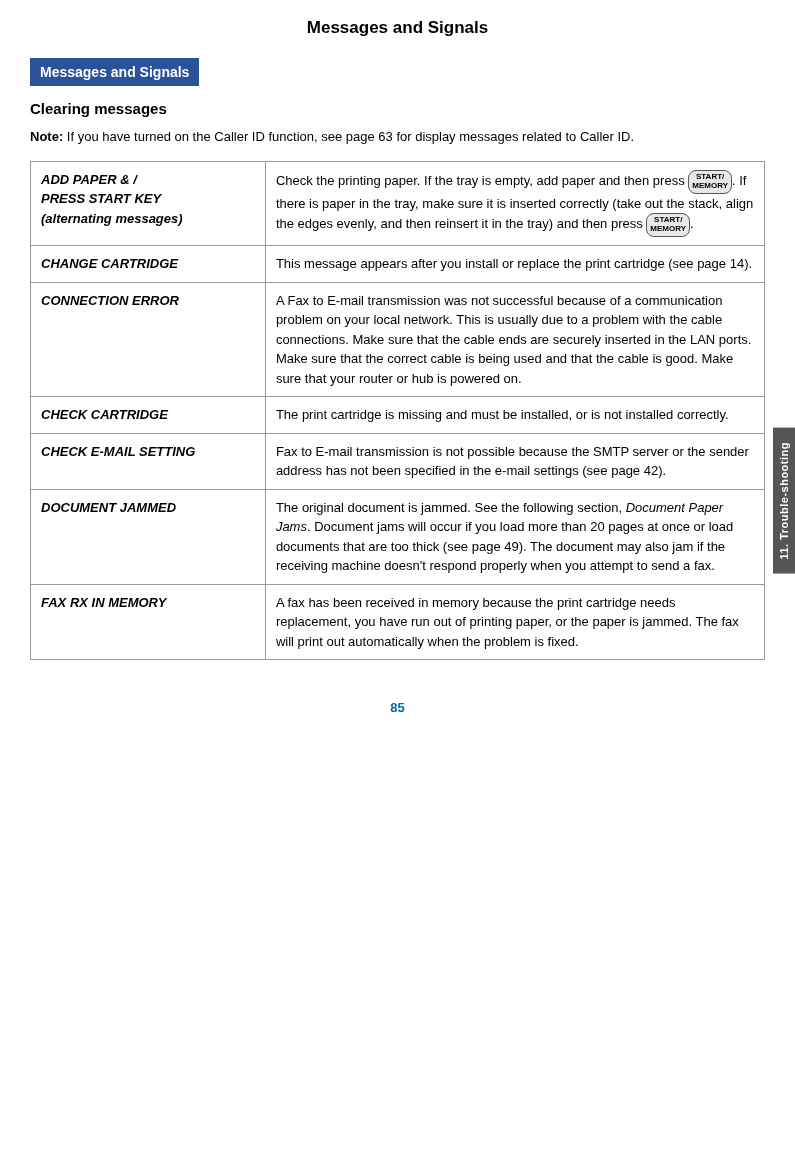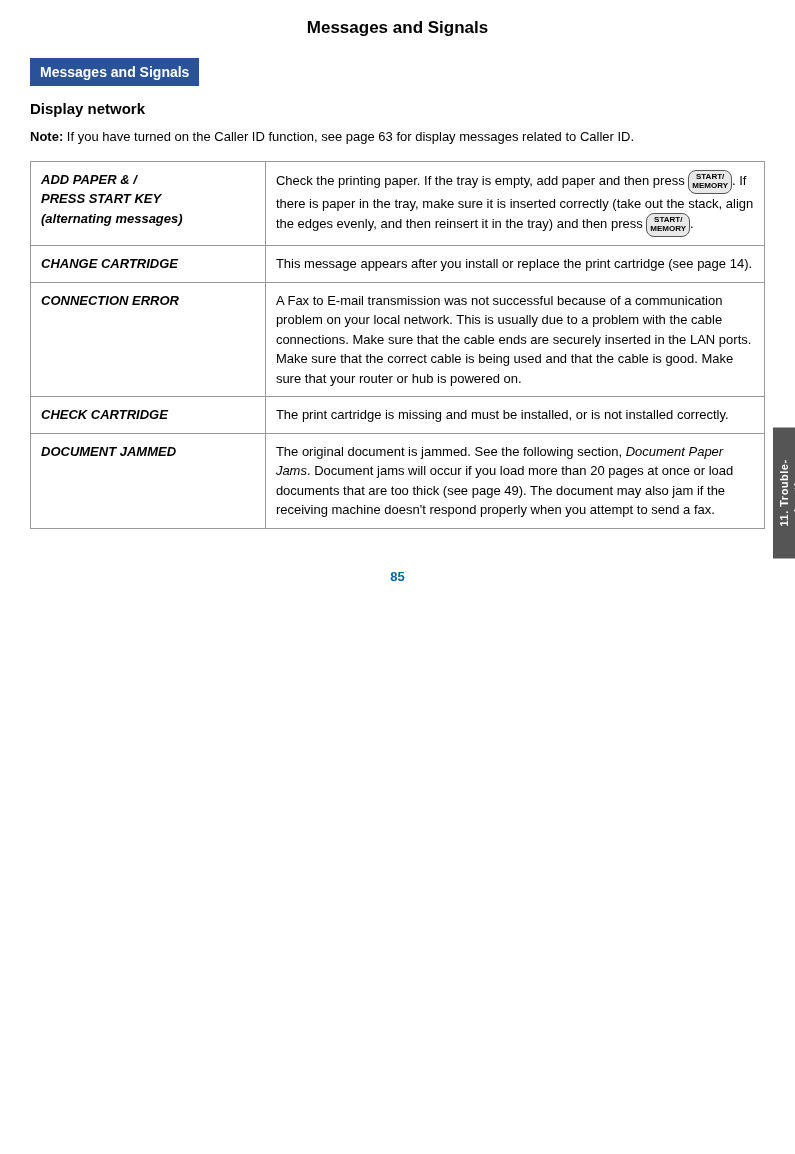--- a/index.html
+++ b/index.html
@@ -122,21 +122,21 @@
   </style>
 </head>
 <body>
 
 <div class="page-title">Messages and Signals</div>
 
 <div class="content-area">
 
   <div class="section-header">Messages and Signals</div>
 
-  <div class="subsection-title">Display network</div>
+  <div class="subsection-title">Clearing messages</div>
 
   <div class="note-text">
     <strong>Note:</strong><span> If you have turned on the Caller ID function, see page 63 for display messages related to Caller ID.</span>
   </div>
 
   <table>
     <tbody>
       <tr>
         <td>ADD PAPER &amp; /<br>PRESS START KEY<br>(alternating messages)</td>
         <td>
@@ -152,22 +152,30 @@
       </tr>
       <tr>
         <td>CONNECTION ERROR</td>
         <td>A Fax to E-mail transmission was not successful because of a communication problem on your local network. This is usually due to a problem with the cable connections. Make sure that the cable ends are securely inserted in the LAN ports. Make sure that the correct cable is being used and that the cable is good. Make sure that your router or hub is powered on.</td>
       </tr>
       <tr>
         <td>CHECK CARTRIDGE</td>
         <td>The print cartridge is missing and must be installed, or is not installed correctly.</td>
       </tr>
       <tr>
+        <td>CHECK E-MAIL SETTING</td>
+        <td>Fax to E-mail transmission is not possible because the SMTP server or the sender address has not been specified in the e-mail settings (see page 42).</td>
+      </tr>
+      <tr>
         <td>DOCUMENT JAMMED</td>
         <td>The original document is jammed. See the following section, <span class="italic">Document Paper Jams</span>. Document jams will occur if you load more than 20 pages at once or load documents that are too thick (see page 49). The document may also jam if the receiving machine doesn't respond properly when you attempt to send a fax.</td>
+      </tr>
+      <tr>
+        <td>FAX RX IN MEMORY</td>
+        <td>A fax has been received in memory because the print cartridge needs replacement, you have run out of printing paper, or the paper is jammed. The fax will print out automatically when the problem is fixed.</td>
       </tr>
     </tbody>
   </table>
 
   <div class="side-tab">11. Trouble-shooting</div>
 
 </div>
 
 <div class="page-number">85</div>
 

